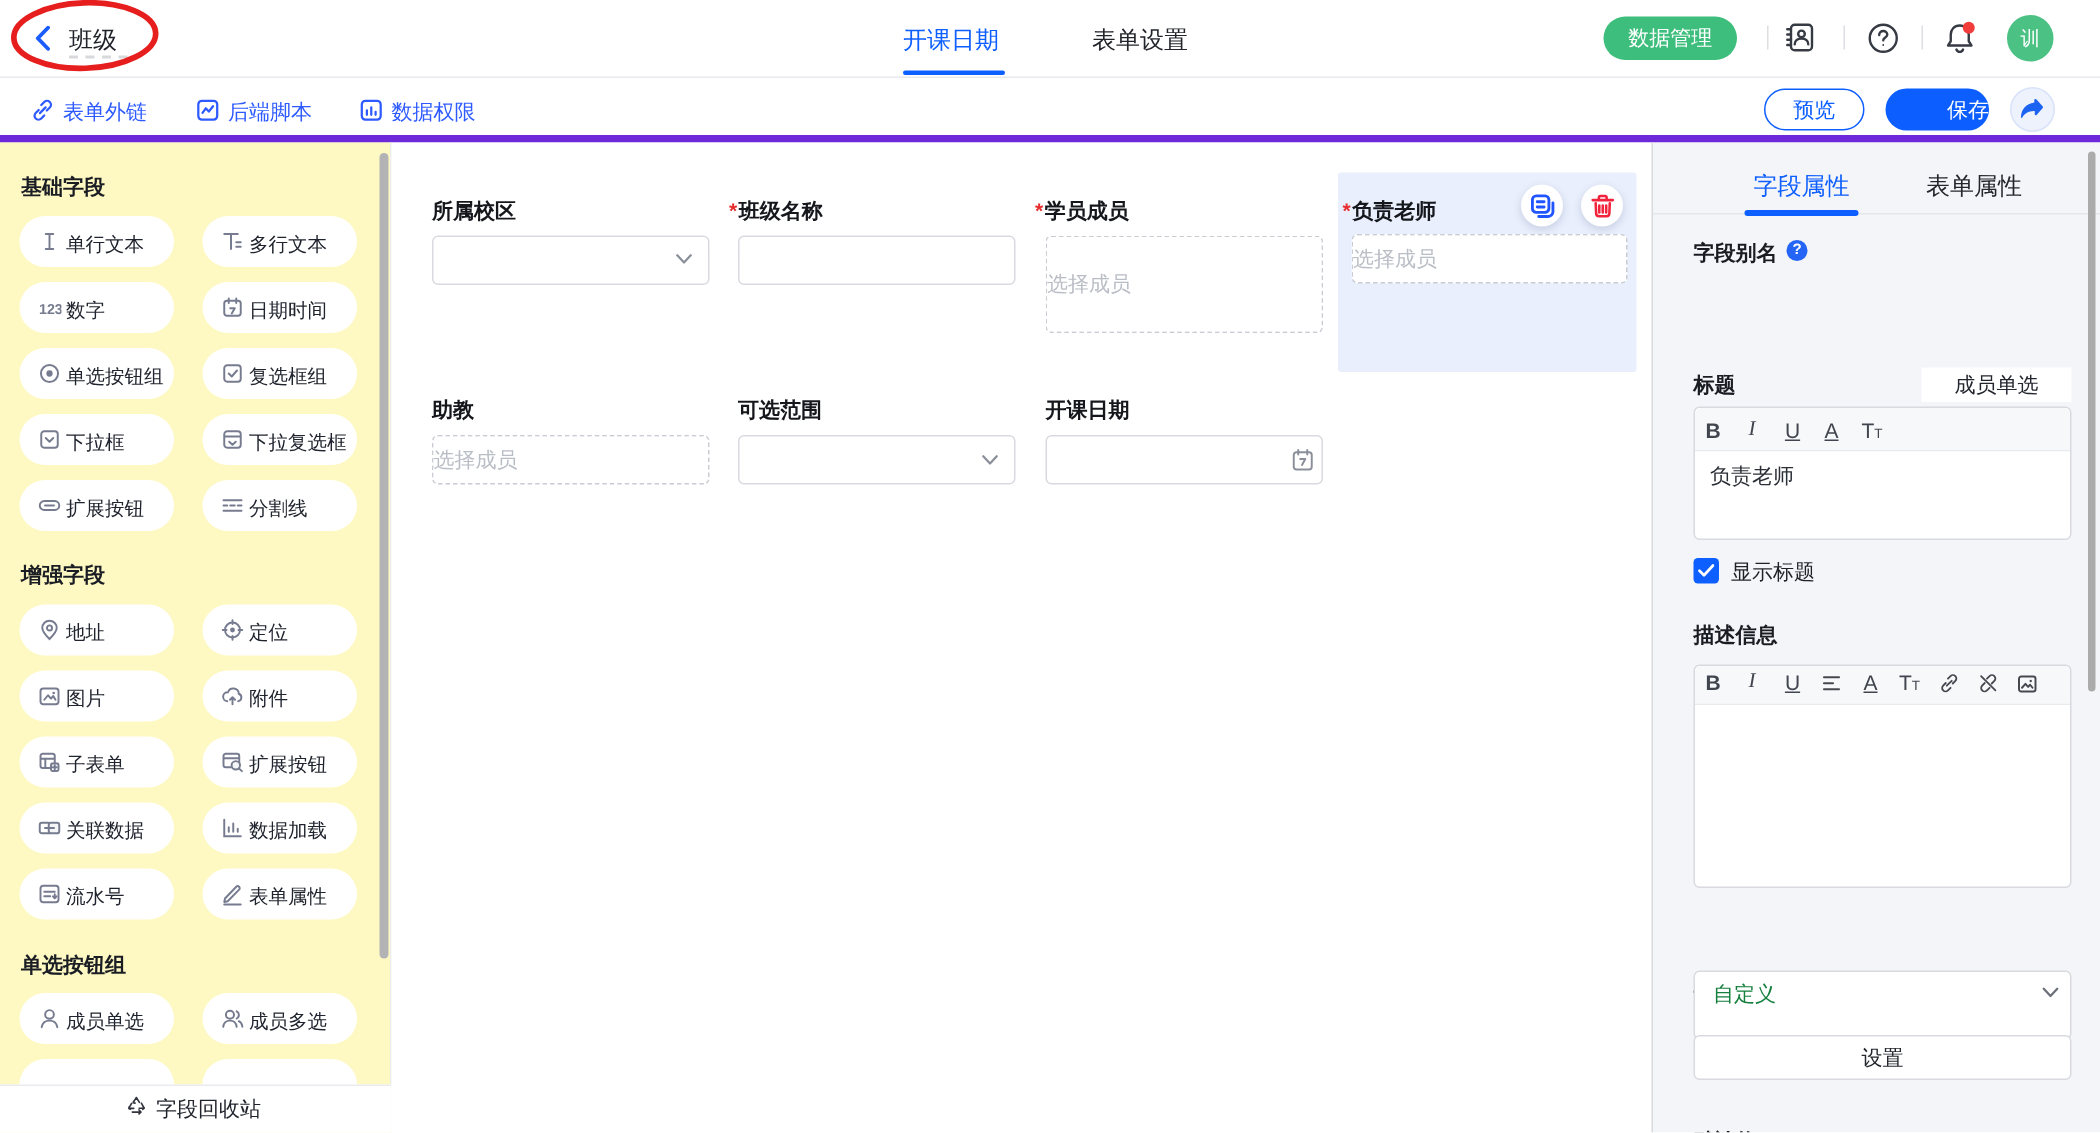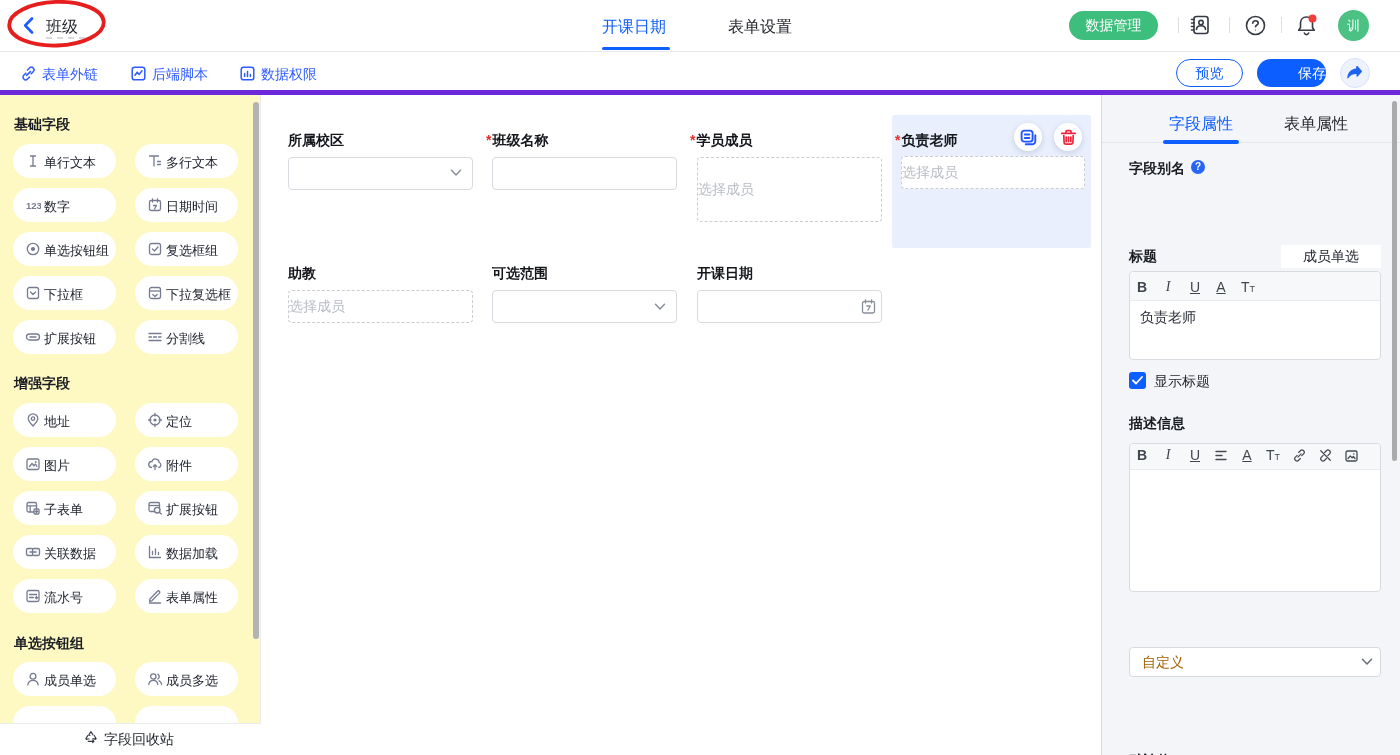--- a/index.html
+++ b/index.html
@@ -351,19 +351,20 @@
       <path d="M6.5 4 l2-2 a2.6 2.6 0 0 1 3.7 3.7 l-2 2"></path>
       <path d="M8.5 11 l-2 2 a2.6 2.6 0 0 1 -3.7-3.7 l2-2"></path>
       <path d="M2 2 l11 11"></path>
     </svg>
   <svg class="abs" style="left:243px;top:355px" width="13" height="12" viewBox="0 0 13 12" fill="none" stroke="#45494f" stroke-width="1.3">
       <rect x="1" y="1" width="11" height="10" rx="1.5"></rect>
       <path d="M3 8.5 l2.3-2.6 1.8 2 1.3-1.4 1.6 2" stroke-linecap="round" stroke-linejoin="round"></path>
       <circle cx="8.8" cy="4" r="0.8" fill="#45494f" stroke="none"></circle>
     </svg>
   <div class="rlabel" style="left:27px;top:523px;margin-top:40px;">可选范围</div>
-  <div class="rbox" style="top:552px;height:30px;font-size:14px;color:#a16207;line-height:28px;padding-left:12px;">自定义</div>
+  <div class="rbox" style="top:552px;height:46px;font-size:14px;color:#15803d;line-height:28px;padding-left:12px;">自定义</div>
   <svg class="abs" style="left:259px;top:563px" width="12" height="8" viewBox="0 0 12 8">
       <path d="M1.5 1.2 L6 6 L10.5 1.2" fill="none" stroke="#6a6f78" stroke-width="1.5" stroke-linecap="round" stroke-linejoin="round"></path>
     </svg>
+  <div class="rbox" style="top:595px;height:30px;font-size:14px;color:#24272d;text-align:center;line-height:28px;">设置</div>
   <div class="rlabel" style="left:27px;top:657px;">默认值</div>
   <div class="abs" style="left:290px;top:6px;width:5px;height:360px;background:#ababab;border-radius:2.5px;"></div>
 </div>
 
 </body></html>

